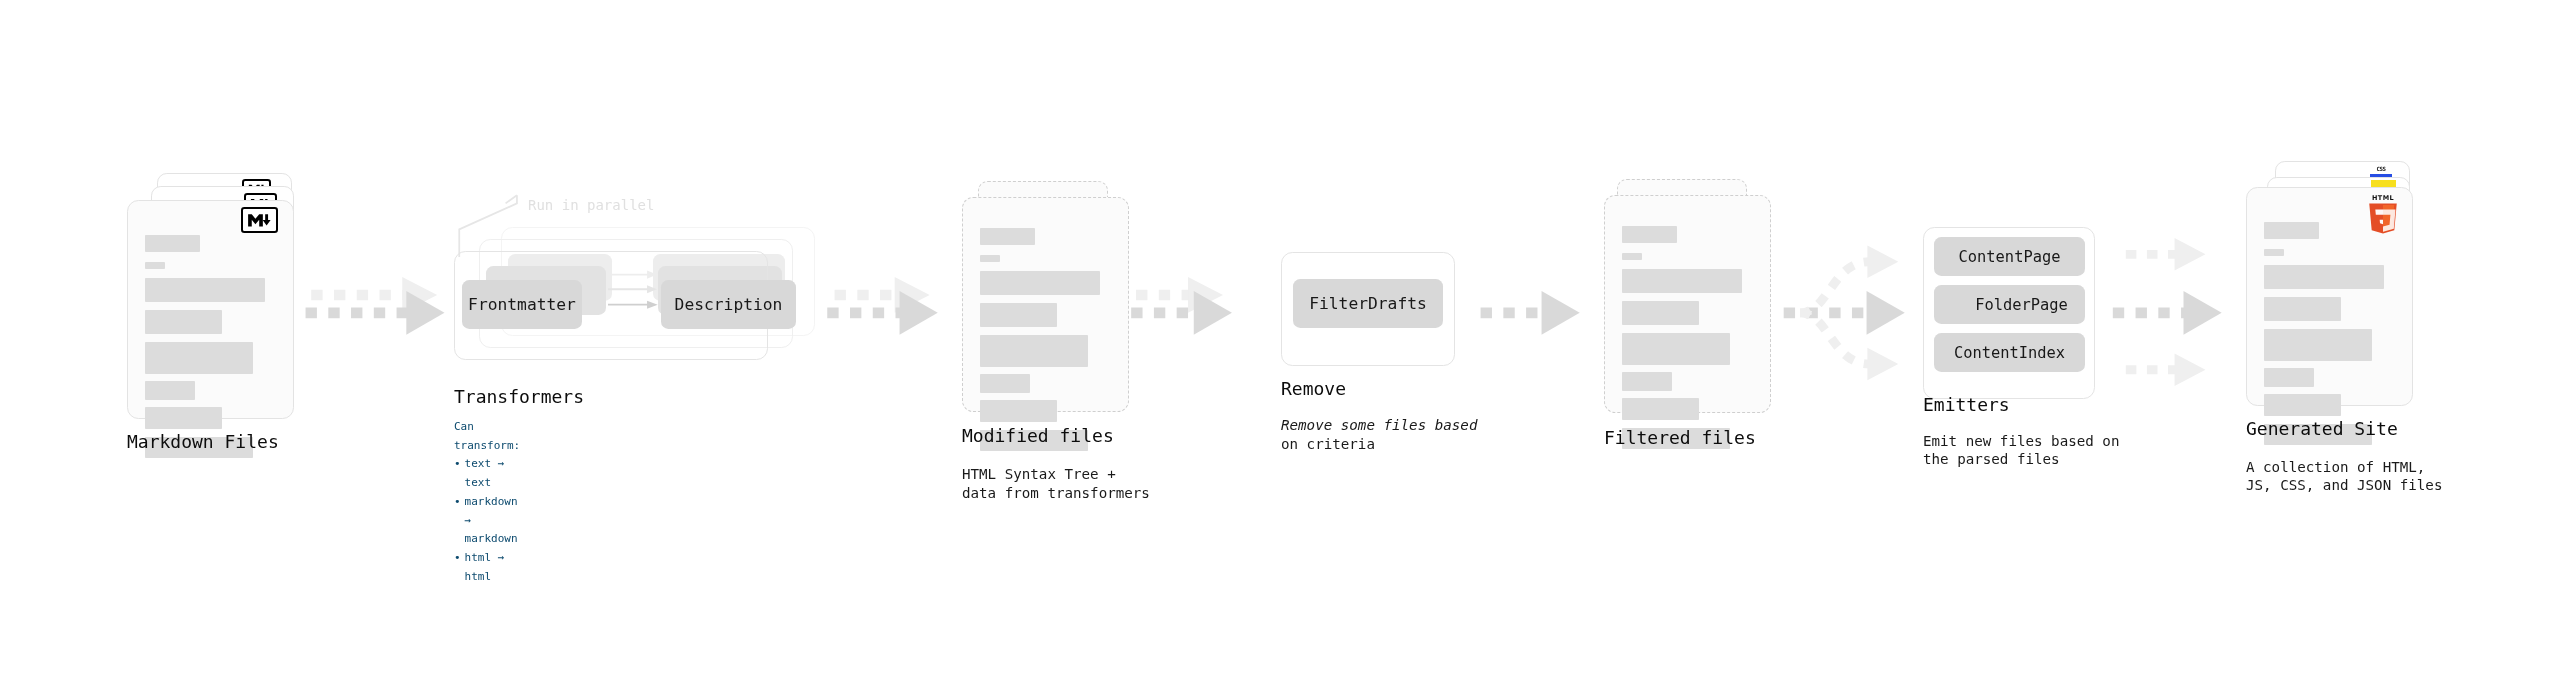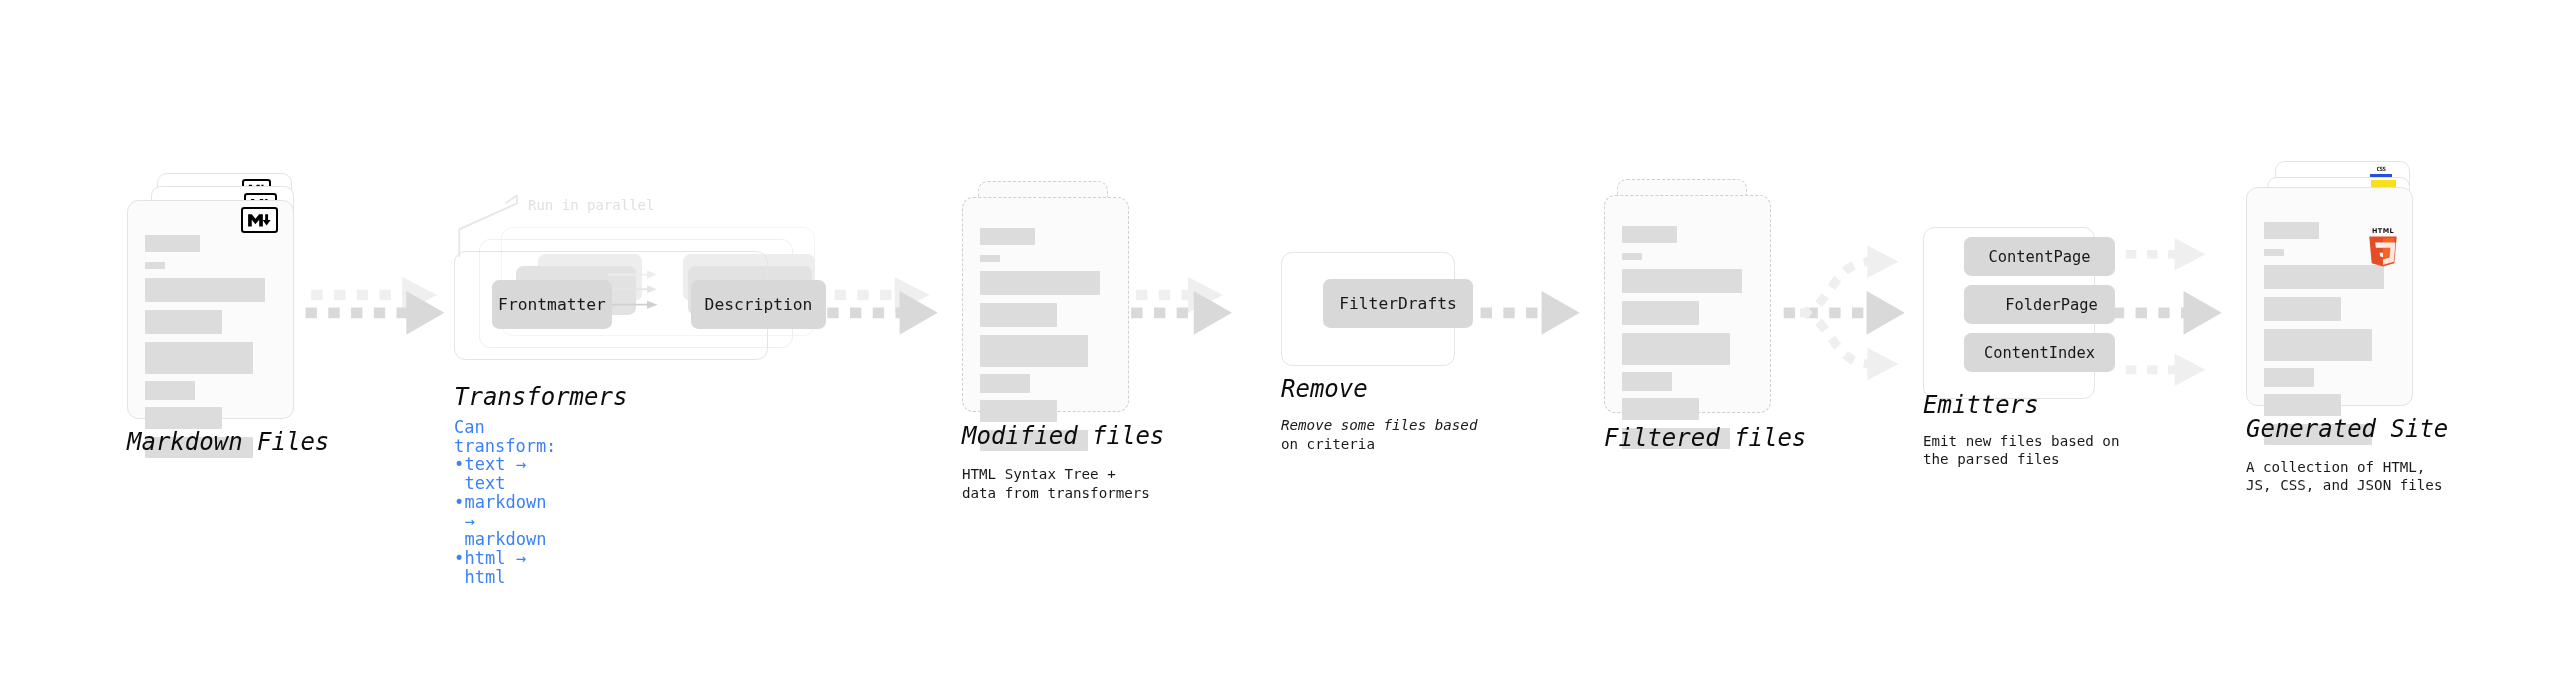--- a/index.html
+++ b/index.html
@@ -86,51 +86,49 @@
     background: #d8d8d8;
     border-radius: 7.3px;
     color: #181818;
     font-size: 16.3px;
     display: flex;
     align-items: center;
     justify-content: center;
     box-sizing: border-box;
     letter-spacing: 0px;
     white-space: nowrap;
-    margin-left: 30px;
   }
   .chip.ghost-a { background: #e2e2e2; color: transparent; }
   .chip.ghost-b { background: #ededed; color: transparent; }
 
   
   .title {
     position: absolute;
-    font-size: 24px;
+    font-size: 18px;
     line-height: 26px;
     color: #0c0c0c;
     white-space: nowrap;
     letter-spacing: 0px;
-    font-style: italic;
   }
   .subtitle {
     position: absolute;
     font-size: 14.2px;
     line-height: 18.7px;
     color: #1a1a1a;
     white-space: pre;
   }
   .tinylabel {
     position: absolute;
     font-size: 14px;
     line-height: 18px;
     color: #e0e0e0;
     white-space: nowrap;
   }
 
-  .bullets { position: absolute; font-size: 17px; line-height: 18.7px; color: #3b82f6; }
+  .bullets { position: absolute; font-size: 11px; line-height: 18.7px; color: #0c4a6e; }
   .bullets .b-head { display: block; }
   .bullets .b-item { display: block; padding-left: 10.6px; }
   .bullets .b-item::before { content: "\2022"; position: absolute; margin-left: -10.6px; }
 
   
   .arrows { position: absolute; left: 0; top: 0; width: 2576px; height: 681px; pointer-events: none; }
 </style>
 </head>
 <body>
 
@@ -346,21 +344,21 @@
       <div class="skel" style="left:17px; top:34px; width:55px; height:17px;"></div>
       <div class="skel" style="left:17px; top:61px; width:20.3px; height:7.3px;"></div>
       <div class="skel" style="left:17px; top:77px; width:120px; height:23.6px;"></div>
       <div class="skel" style="left:17px; top:109px; width:77px; height:23.6px;"></div>
       <div class="skel" style="left:17px; top:141px; width:108px; height:32px;"></div>
       <div class="skel" style="left:17px; top:180px; width:50px; height:18.7px;"></div>
       <div class="skel" style="left:17px; top:206px; width:77px; height:22px;"></div>
       <div class="skel" style="left:17px; top:236px; width:108px; height:21px;"></div>
     </div>
 
-    <div class="html5-badge" style="left:2366px; top:193px; width:34px; height:42px;margin-top:33px;">
+    <div class="html5-badge" style="left:2366px; top:193px; width:34px; height:42px;">
       <svg width="34" height="42" viewBox="0 0 42 52" aria-hidden="true">
         <text x="21" y="9" font-size="8" font-weight="700" text-anchor="middle" font-family="DejaVu Sans, sans-serif" fill="#111" letter-spacing="0.5">HTML</text>
         <path d="M4 13 L7 46 L21 50 L35 46 L38 13 Z" fill="#e44d26"></path>
         <path d="M21 15 L21 48.3 L32.4 45 L34.9 15 Z" fill="#f16529"></path>
         <path d="M21 20.5 H11.5 l0.6 6.4 H21 v-6.4 Z M21 33 h-4.1 l0.4 4.6 3.7 1 v-5.6 Z" fill="#ffffff" opacity="0.95"></path>
         <path d="M21 20.5 v6.4 h9.2 l-0.2 2.3 -0.9 10.1 -8.1 2.2 v6.4 l0.1 0 13.3 -3.7 0.1 -1.1 1.5 -17 0.2 -1.7 0.2 -4 Z" fill="#ffffff" opacity="0.85"></path>
       </svg>
     </div>
 
     <div class="title" style="left:2246px; top:416px;">Generated Site</div>

